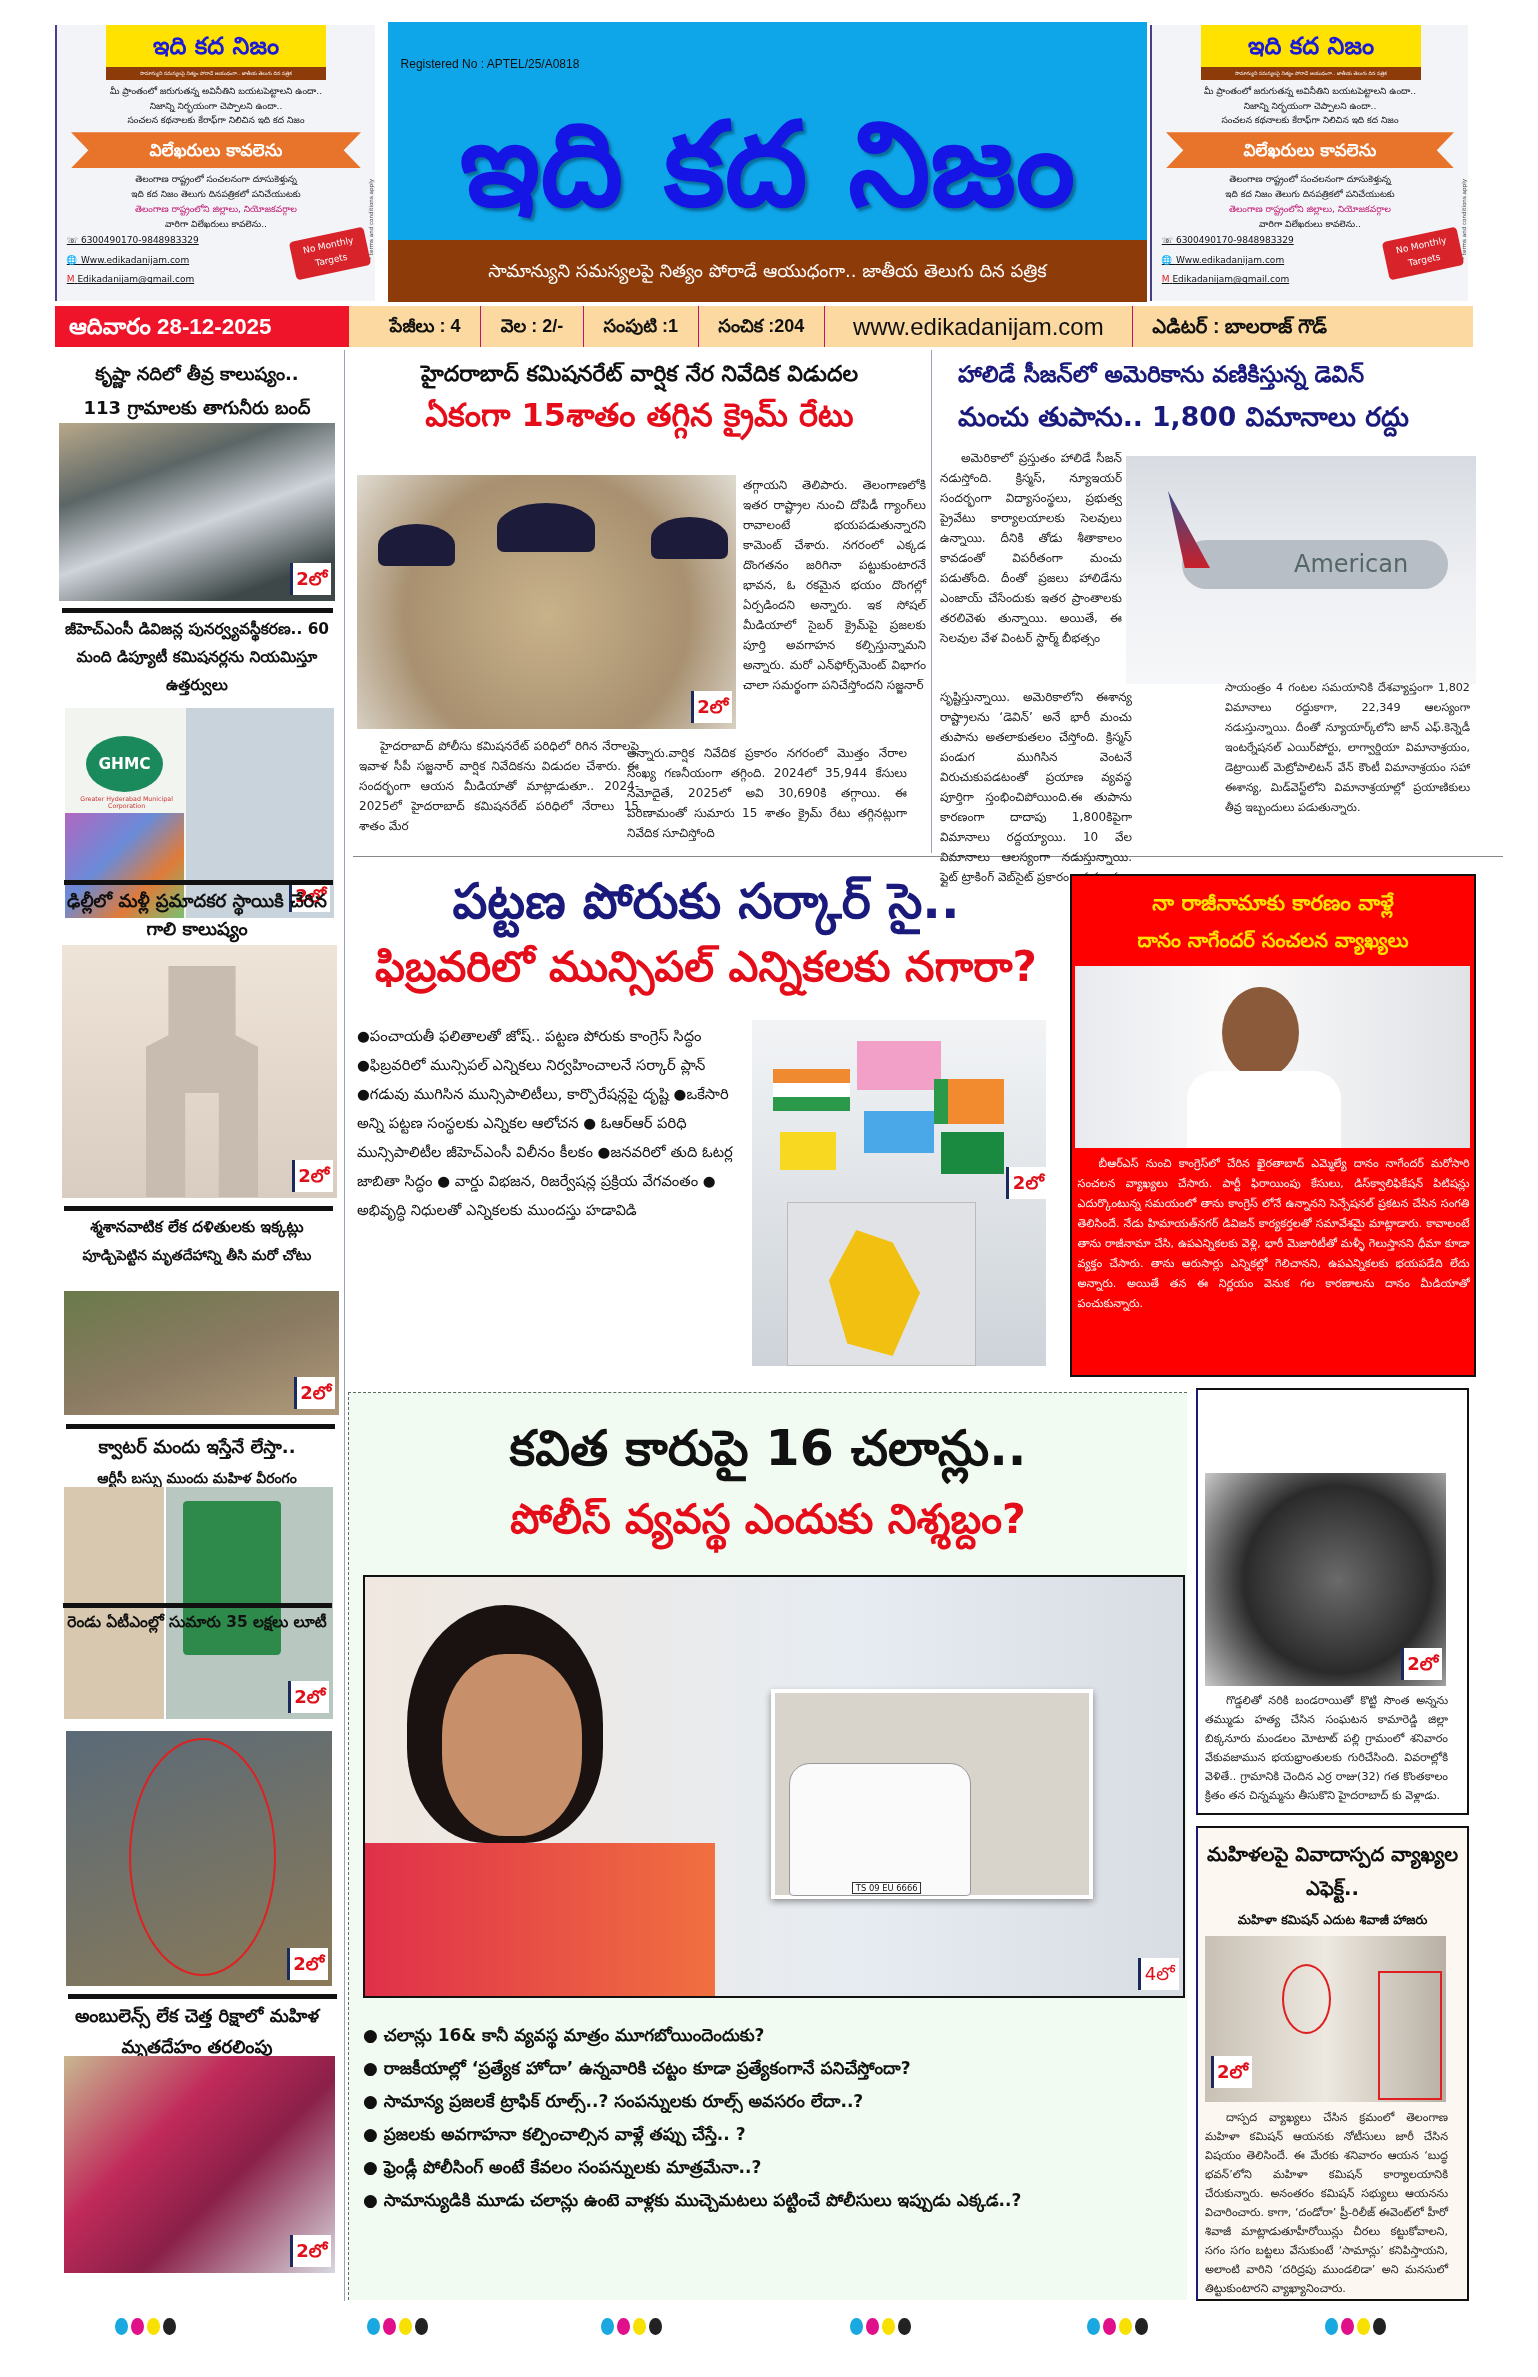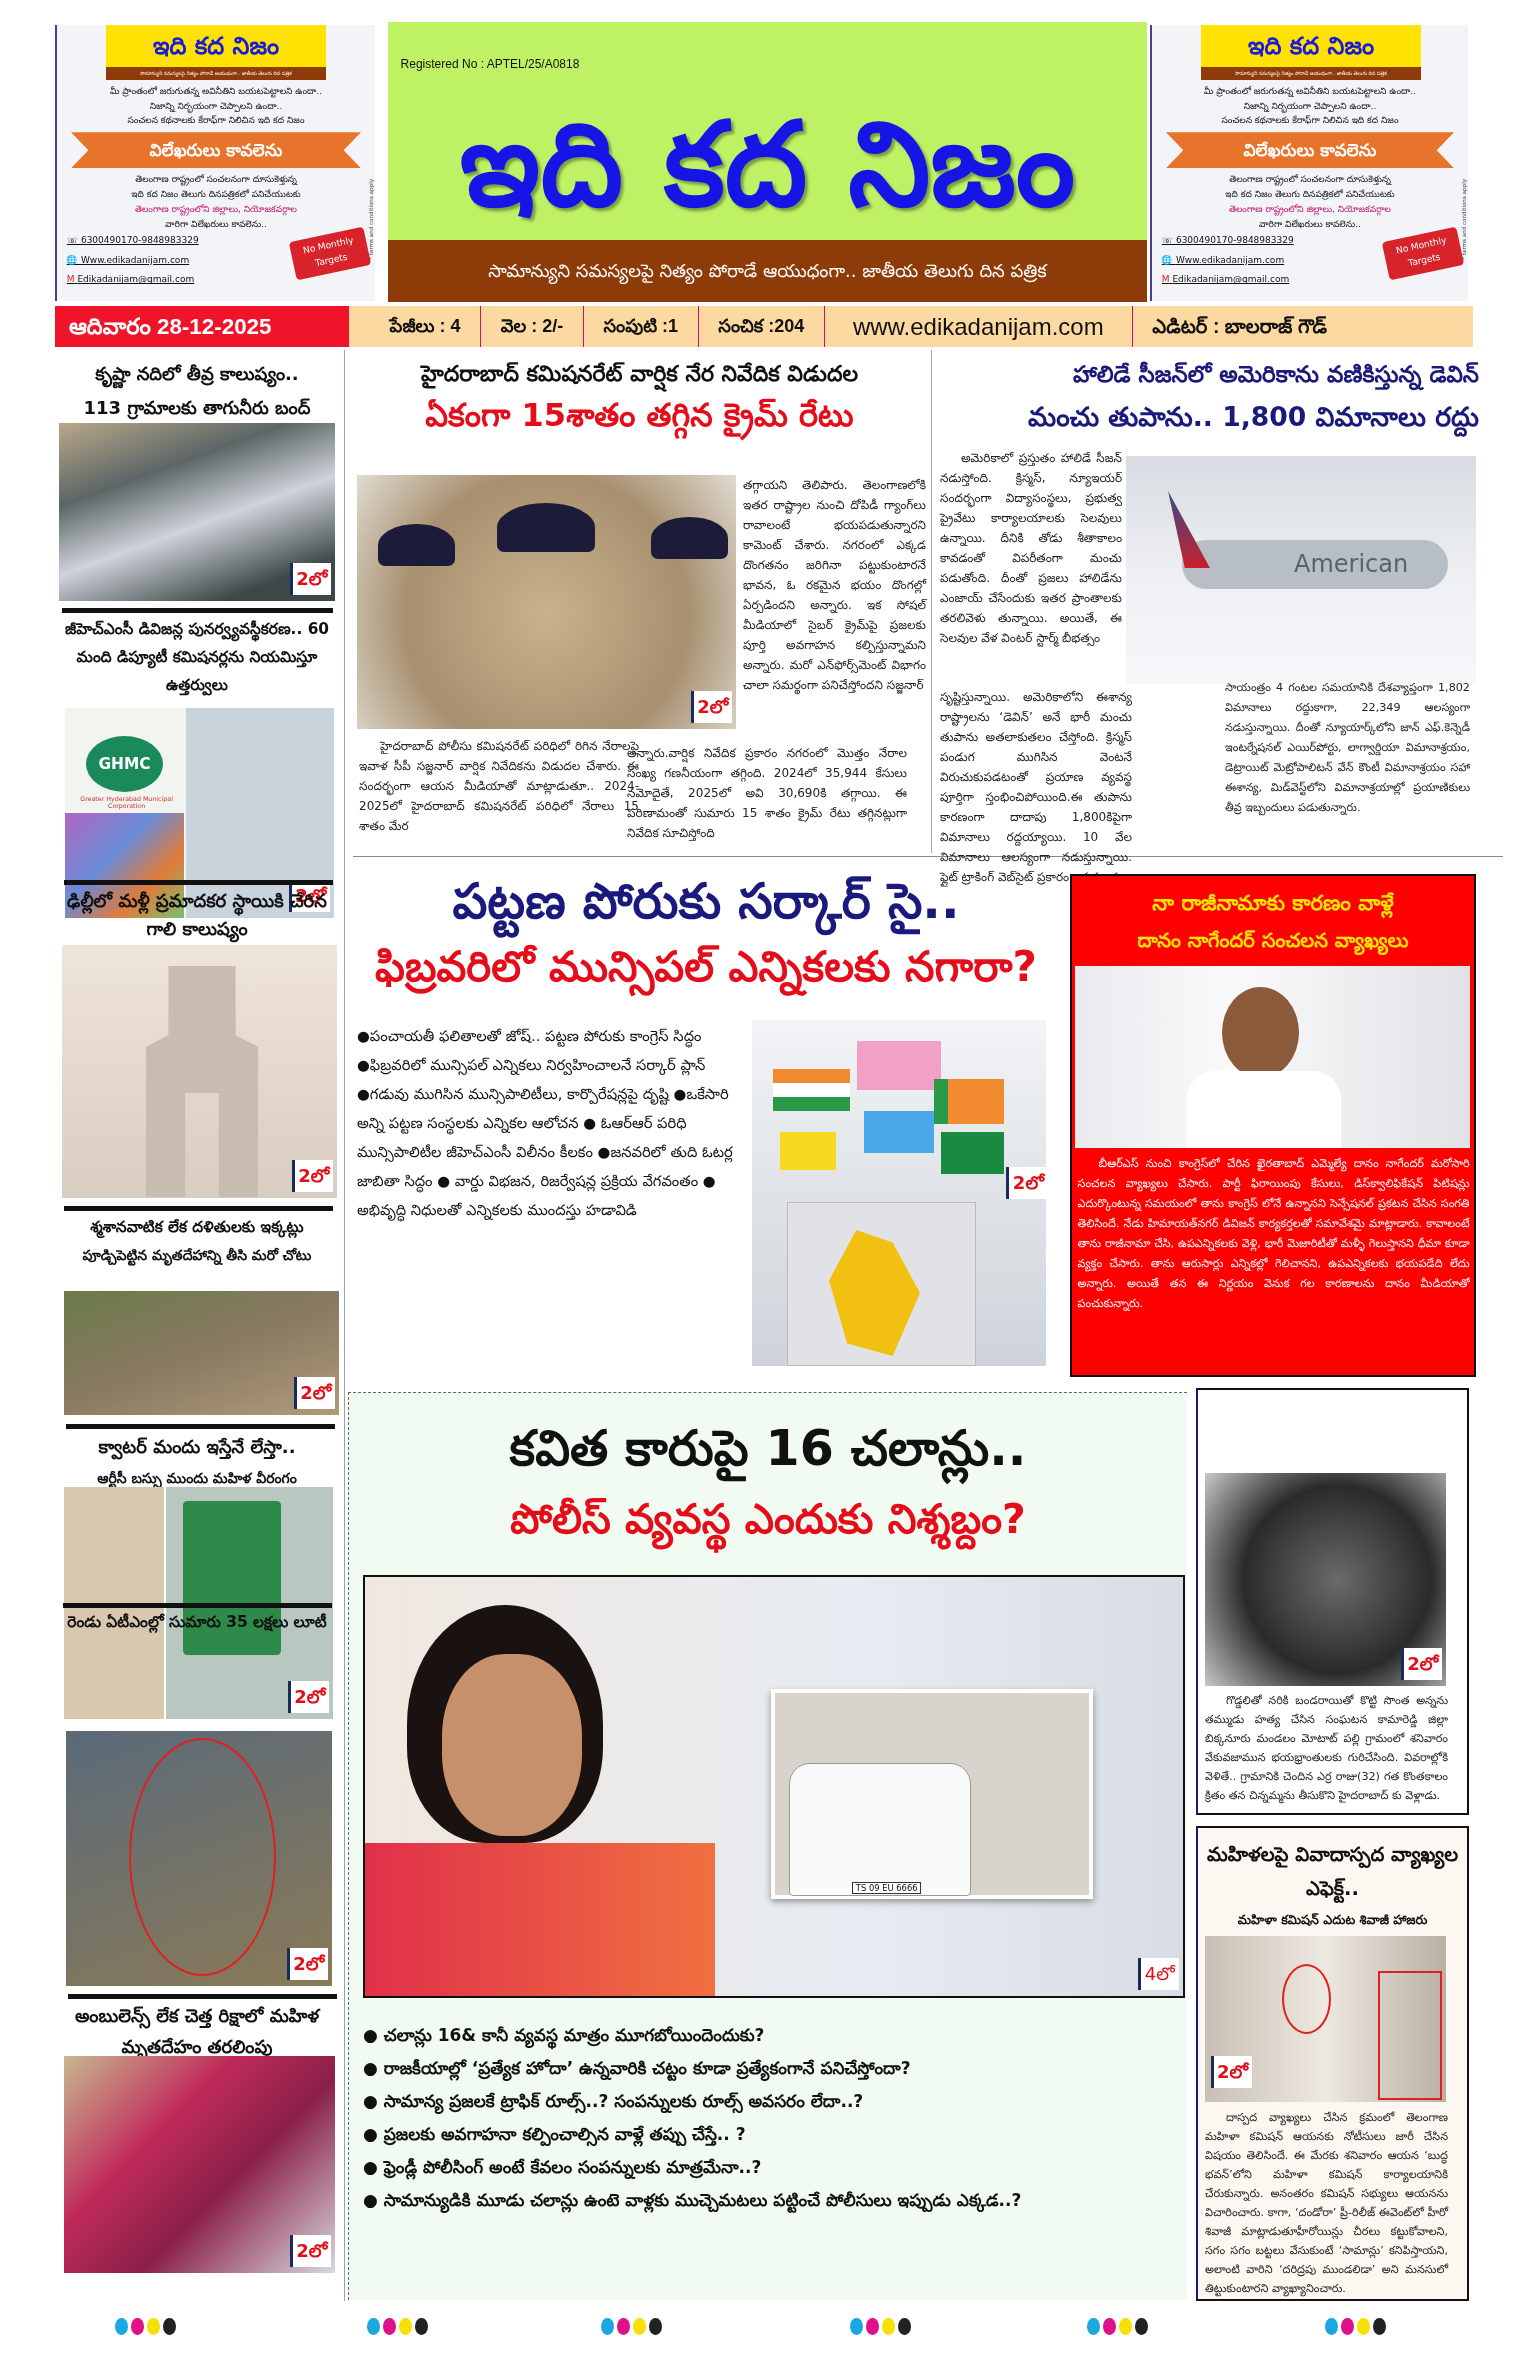--- a/index.html
+++ b/index.html
@@ -9,21 +9,21 @@
 
 .ad{position:absolute;top:25px;width:320px;height:276px;background:#f3f4f8;border-left:2.1px solid #4b3c8c;overflow:hidden}
 .ad .mini{position:absolute;left:49px;top:0;width:220px;height:55px;background:#ffe200}
 .ad .mini .t{font-weight:bold;color:#1a1ad8;font-size:24px;text-align:center;line-height:42px}
 .ad .mini .b{position:absolute;bottom:0;left:0;right:0;height:12.6px;background:#8e3b0a;color:#fff;font-size:4.9px;text-align:center;line-height:12.6px}
 .ad .l{font-size:9px;text-align:center;line-height:14.7px}
 .ad .ribbon{margin:4.2px 14px;height:36px;background:#e8732a;color:#fff;font-weight:bold;font-size:17px;text-align:center;line-height:36px;clip-path:polygon(0 0,100% 0,94% 50%,100% 100%,0 100%,6% 50%)}
 .ad .contact{font-size:9px;line-height:19.6px;padding-left:9.8px;text-decoration:underline}
 .ad .nmt{position:absolute;right:7px;bottom:28px;width:76px;height:39px;background:#d8232a;color:#fff;font-size:9px;text-align:center;transform:rotate(-12deg);border-radius:4.2px;padding-top:3.5px;line-height:15.4px}
 .ad .vert{position:absolute;right:1.4px;top:154px;font-size:5.6px;color:#444;writing-mode:vertical-rl;transform:rotate(180deg)}
-.mast{position:absolute;left:388px;top:22px;width:759px;height:280px;background:#bef264}
+.mast{position:absolute;left:388px;top:22px;width:759px;height:280px;background:#0ea5e9}
 .mast .reg{position:absolute;left:12.6px;top:35px;font-size:12px;font-family:"Liberation Sans",sans-serif}
 .mast .title{position:absolute;left:0;right:0;top:66px;text-align:center;font-size:117px;font-weight:bold;color:#1515e6;text-shadow:2.8px 2.8px 2.8px rgba(0,0,0,.35);line-height:154px}
 .mast .tag{position:absolute;left:0;right:0;bottom:0;height:62px;background:#8e3b0a;color:#fff;font-size:18px;text-align:center;line-height:62px}
 
 .info{position:absolute;left:55px;top:306px;width:1418px;height:41px;background:#fcd9a0;display:flex;align-items:center;font-family:"Liberation Sans",sans-serif}
 .info .date{width:294px;height:41px;background:#f0142a;color:#fff;font-size:22.4px;font-weight:bold;line-height:41px;padding-left:14px}
 .info .cell{height:41px;line-height:41px;font-size:18px;font-weight:bold;padding:0 19.6px;border-right:1.4px solid #c0146e}
 .info .web{font-weight:normal;font-size:24px;padding:0 28px}
 .info .ed{border:none;font-size:19.6px}
 
@@ -174,21 +174,21 @@
   <div class="abs" style="left:140px;top:28px;width:98px;height:49px;border-radius:50% 50% 7px 7px;background:#1c1c3a"></div>
   <div class="abs" style="left:21px;top:49px;width:77px;height:42px;border-radius:50% 50% 7px 7px;background:#1c1c3a"></div>
   <div class="abs" style="left:294px;top:42px;width:77px;height:42px;border-radius:50% 50% 7px 7px;background:#1c1c3a"></div>
   <div class="badge">2లో</div>
 </div>
 <div class="abs body" style="left:743px;top:475px;width:183px">తగ్గాయని తెలిపారు. తెలంగాణలోకి ఇతర రాష్ట్రాల నుంచి దోపిడీ గ్యాంగ్‌లు రావాలంటే భయపడుతున్నారని కామెంట్ చేశారు. నగరంలో ఎక్కడ దొంగతనం జరిగినా పట్టుకుంటారనే భావన, ఓ రకమైన భయం దొంగల్లో ఏర్పడిందని అన్నారు. ఇక సోషల్ మీడియాలో సైబర్ క్రైమ్‌పై ప్రజలకు పూర్తి అవగాహన కల్పిస్తున్నామని అన్నారు. మరో ఎన్‌ఫోర్స్‌మెంట్ విభాగం చాలా సమర్థంగా పనిచేస్తోందని సజ్జనార్</div>
 <div class="abs body" style="left:359px;top:736px;width:280px;text-indent:21px">హైదరాబాద్ పోలీసు కమిషనరేట్ పరిధిలో రిగిన నేరాలపై ఇవాళ సీపీ సజ్జనార్ వార్షిక నివేదికను విడుదల చేశారు. ఈ సందర్భంగా ఆయన మీడియాతో మాట్లాడుతూ.. 2024-2025లో హైదరాబాద్ కమిషనరేట్ పరిధిలో నేరాలు 15 శాతం మేర</div>
 <div class="abs body" style="left:627px;top:743px;width:280px">అన్నారు.వార్షిక నివేదిక ప్రకారం నగరంలో మొత్తం నేరాల సంఖ్య గణనీయంగా తగ్గింది. 2024లో 35,944 కేసులు నమోదైతే, 2025లో అవి 30,690కి తగ్గాయి. ఈ పరిణామంతో సుమారు 15 శాతం క్రైమ్ రేటు తగ్గినట్లుగా నివేదిక సూచిస్తోంది</div>
 <div class="abs" style="left:353px;top:856px;width:1150px;height:1.4px;background:#888"></div>
 
-<div class="abs" style="left:927px;top:353px;width:552px;text-align:right">
+<div class="abs" style="left:958px;top:353px;width:552px;text-align:left">
   <div class="h-navy" style="font-size:23px;line-height:43px">హాలిడే సీజన్‌లో అమెరికాను వణికిస్తున్న డెవిన్</div>
   <div class="h-navy" style="font-size:26.6px;line-height:41px">మంచు తుపాను.. 1,800 విమానాలు రద్దు</div>
 </div>
 <div class="abs body" style="left:940px;top:448px;width:182px;text-indent:21px">అమెరికాలో ప్రస్తుతం హాలిడే సీజన్ నడుస్తోంది. క్రిస్మస్, న్యూఇయర్ సందర్భంగా విద్యాసంస్థలు, ప్రభుత్వ ప్రైవేటు కార్యాలయాలకు సెలవులు ఉన్నాయి. దీనికి తోడు శీతాకాలం కావడంతో విపరీతంగా మంచు పడుతోంది. దీంతో ప్రజలు హాలిడేను ఎంజాయ్ చేసేందుకు ఇతర ప్రాంతాలకు తరలివెళు తున్నాయి. అయితే, ఈ సెలవుల వేళ వింటర్ స్టార్మ్ బీభత్సం</div>
 <div class="photo" style="left:1126px;top:456px;width:350px;height:228px;background:linear-gradient(#d8dce2,#eef0f3 55%,#f6f7f9)">
   <div class="abs" style="left:56px;top:84px;width:266px;height:49px;border-radius:24.5px;background:#b8bec6"></div>
   <div class="abs" style="left:42px;top:35px;width:42px;height:77px;background:linear-gradient(#3a4a8a,#c8202a);clip-path:polygon(0 0,100% 100%,40% 100%)"></div>
   <div class="abs" style="left:168px;top:94px;font-size:24px;color:#566">American</div>
 </div>
 <div class="abs body" style="left:940px;top:687px;width:192px">సృష్టిస్తున్నాయి. అమెరికాలోని ఈశాన్య రాష్ట్రాలను ‘డెవిన్’ అనే భారీ మంచు తుపాను అతలాకుతలం చేస్తోంది. క్రిస్మస్ పండుగ ముగిసిన వెంటనే విరుచుకుపడటంతో ప్రయాణ వ్యవస్థ పూర్తిగా స్తంభించిపోయింది.ఈ తుపాను కారణంగా దాదాపు 1,800కిపైగా విమానాలు రద్దయ్యాయి. 10 వేల విమానాలు ఆలస్యంగా నడుస్తున్నాయి. ఫ్లైట్ ట్రాకింగ్ వెబ్‌సైట్ ప్రకారం.. శుక్రవారం</div>

